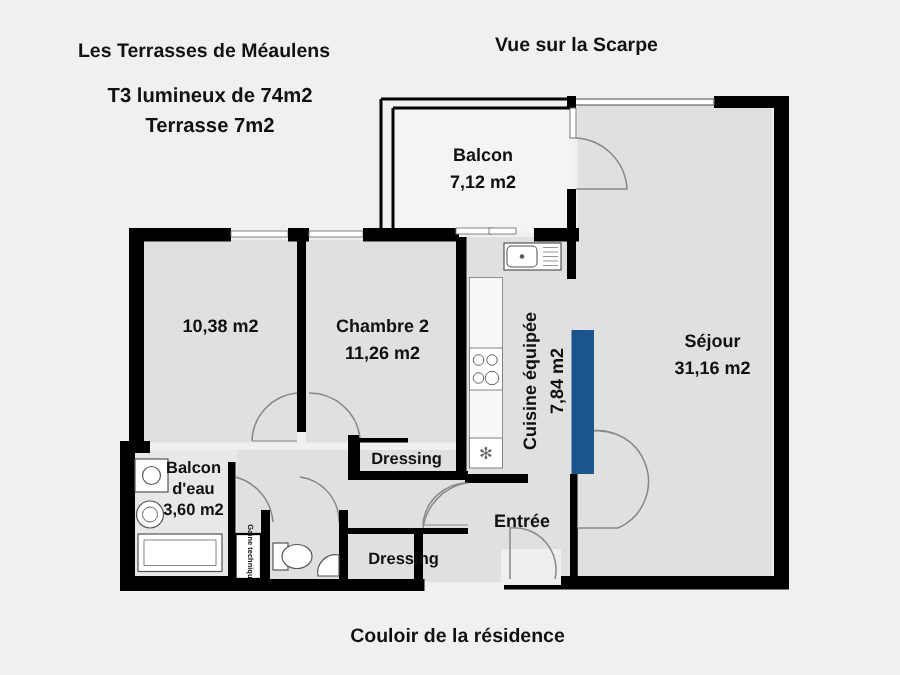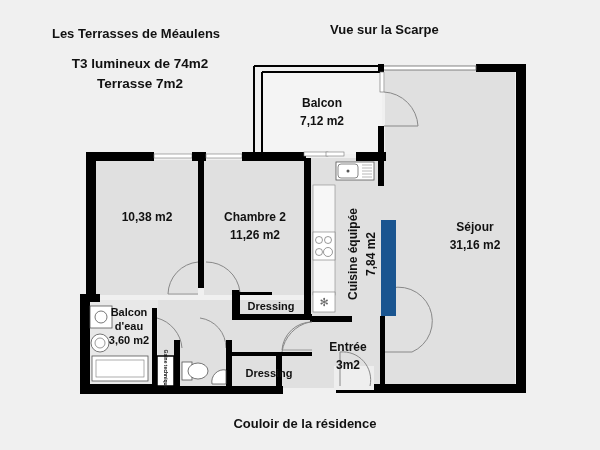--- a/index.html
+++ b/index.html
@@ -165,17 +165,16 @@
   <div>Séjour</div>
   <div>31,16 m2</div>
 </div>
 <div class="room-label" style="left:102px; top:305px; width:54px; font-size:11px; line-height:14px;">
   <div>Balcon</div>
   <div>d'eau</div>
   <div>3,60 m2</div>
 </div>
 <div class="room-label" style="left:318px; top:338px; width:60px;">
   <div>Entrée</div>
-  <div>3m2</div>
 </div>
 <div class="small-label" style="left:240px; top:300px; width:62px;">Dressing</div>
 <div class="small-label" style="left:238px; top:367px; width:62px;">Dressing</div>
 <div class="small-label" style="left:146px; top:366px; width:40px; font-size:5px; transform: rotate(90deg);">Gaine technique</div>
 
 </body></html>

